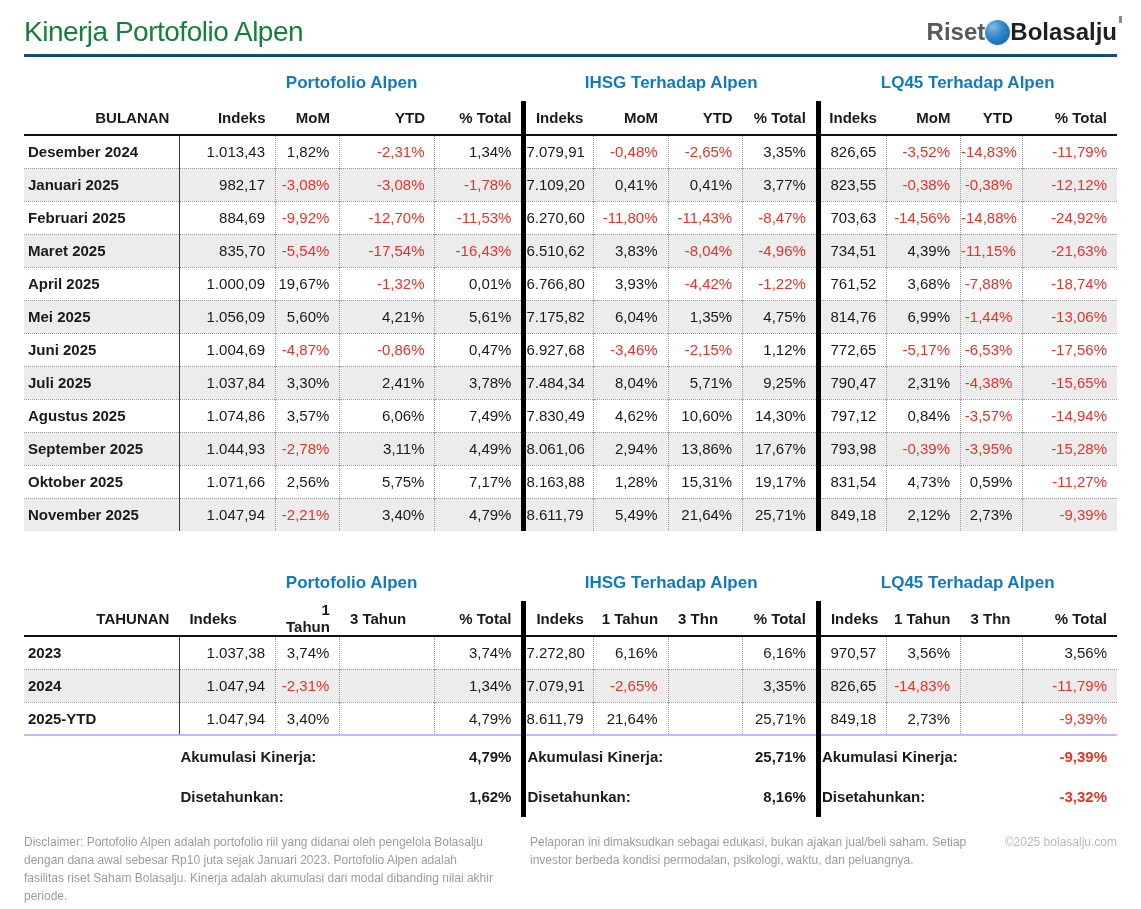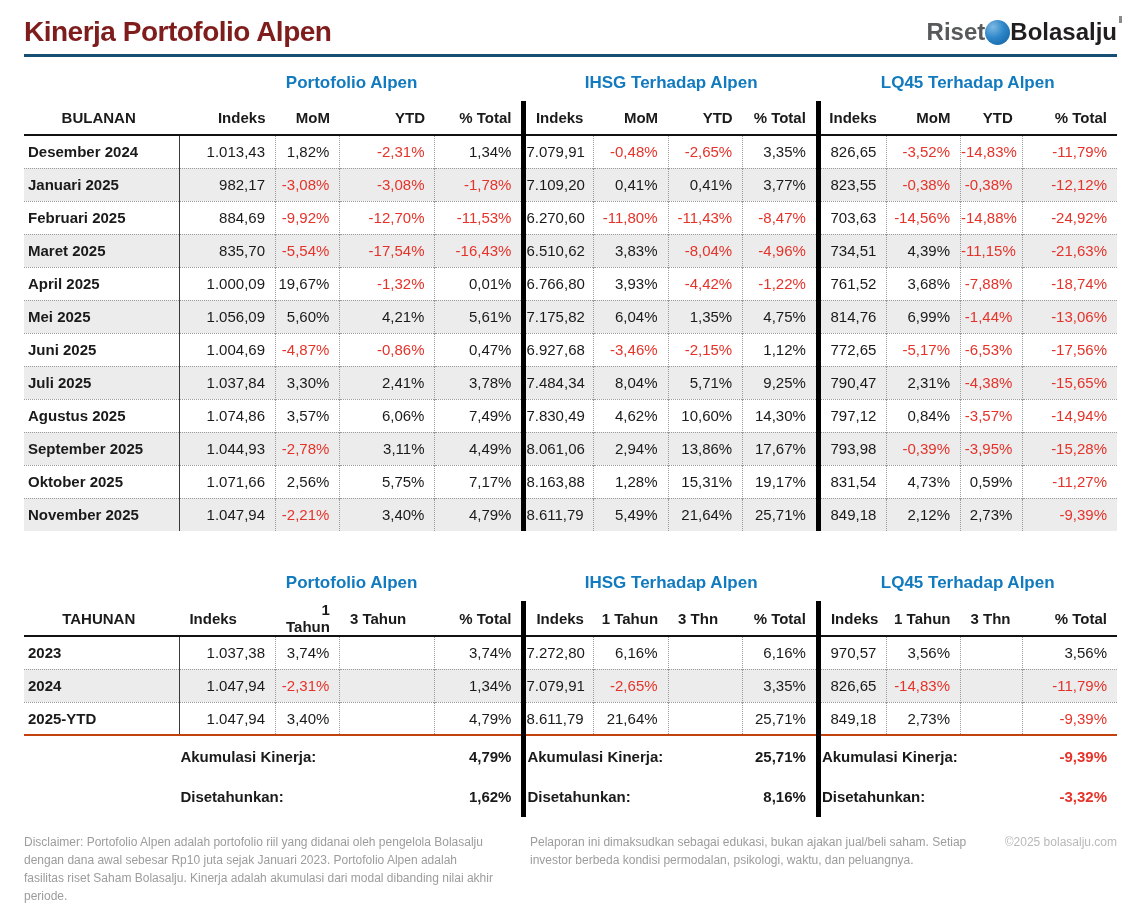--- a/index.html
+++ b/index.html
@@ -5,21 +5,21 @@
   *{margin:0;padding:0;box-sizing:border-box}
   html,body{background:#fff}
   body{
     width:1141px;height:909px;overflow:hidden;
     font-family:"Liberation Sans",sans-serif;color:#1a1a1a;
   }
   .page{padding:16px 24px 0 24px}
 
   
   .top{display:flex;justify-content:space-between;align-items:flex-end}
-  .page-title{font-size:28px;font-weight:700;color:#7f1d1d;letter-spacing:-.5px}
+  .page-title{font-size:28px;font-weight:400;color:#15803d;letter-spacing:-.5px}
   .brand{display:flex;align-items:center;padding-bottom:2px}
   .brand .riset{font-size:24px;font-weight:800;color:#58595b}
   .brand .ball{width:25px;height:25px;border-radius:50%;
     background:radial-gradient(circle at 32% 28%, #7db9e3 0%, #2e86c8 45%, #0f5d9c 100%);}
   .brand .name{font-size:24px;font-weight:800;color:#211e1f;position:relative}
   .brand .name::after{content:"";position:absolute;top:-2px;right:-5px;width:3px;height:7px;background:#8a8a8a}
   .rule{height:3px;background:#174e74;margin-top:6px}
   .subtitle{margin-top:9px;font-size:15px;color:#8f8f8f}
 
   
@@ -29,32 +29,32 @@
   col.c-lbl{width:152px}
   col.ca1{width:94px}col.ca2{width:63px}col.ca3{width:93px}col.ca4{width:87px}
   col.cb1{width:68px}col.cb2{width:73px}col.cb3{width:73px}col.cb4{width:74px}
   col.cc1{width:67px}col.cc2{width:72px}col.cc3{width:61px}col.cc4{width:92px}
 
   .group-row td{height:36px;vertical-align:middle;border:none}
   .gtitle{color:#127abe;font-weight:bold;font-size:17px;text-align:center}
 
   .head-row th{height:34px;vertical-align:middle;border-bottom:2px solid #111;
     font-size:15px;font-weight:bold;text-align:right;padding-right:10px}
-  .head-row th.lbl{text-align:center;padding-left:4px}
+  .head-row th.lbl{text-align:right;padding-left:4px}
   .head-row th.h-left{text-align:left;padding-left:10px}
 
   tbody.data-body td{height:33px;vertical-align:middle;border-top:1px dotted #9b9b9b}
   tbody.data-body tr:nth-child(even){background:#ececec}
   td.row-label{font-weight:bold;text-align:left;padding-left:4px}
   td.num{text-align:right;padding-right:10px;font-size:15px}
   td.c0{border-left:1px solid #3a3a3a}
   td.dot{border-left:1px dotted #9b9b9b}
   .bar{border-left:5px solid #000}
   .neg{color:#e5332a}
-  .tbl-yearly tbody.data-body tr:last-child td{border-bottom:2px solid #c2410c}
+  .tbl-yearly tbody.data-body tr:last-child td{border-bottom:2px solid #c4b5fd}
 
   tbody.summary td{height:41px;vertical-align:middle}
   .sum-flex{display:flex;justify-content:space-between;align-items:flex-start;
     font-weight:bold;font-size:15px;padding-right:10px}
   .sum-flex .sum-label{padding-left:1px}
 
   
   .footer{display:flex;margin-top:16px;font-size:12px;line-height:1.5;color:#9c9c9c}
   .footer .f-left{width:470px}
   .footer .f-mid{width:440px;margin-left:36px}

